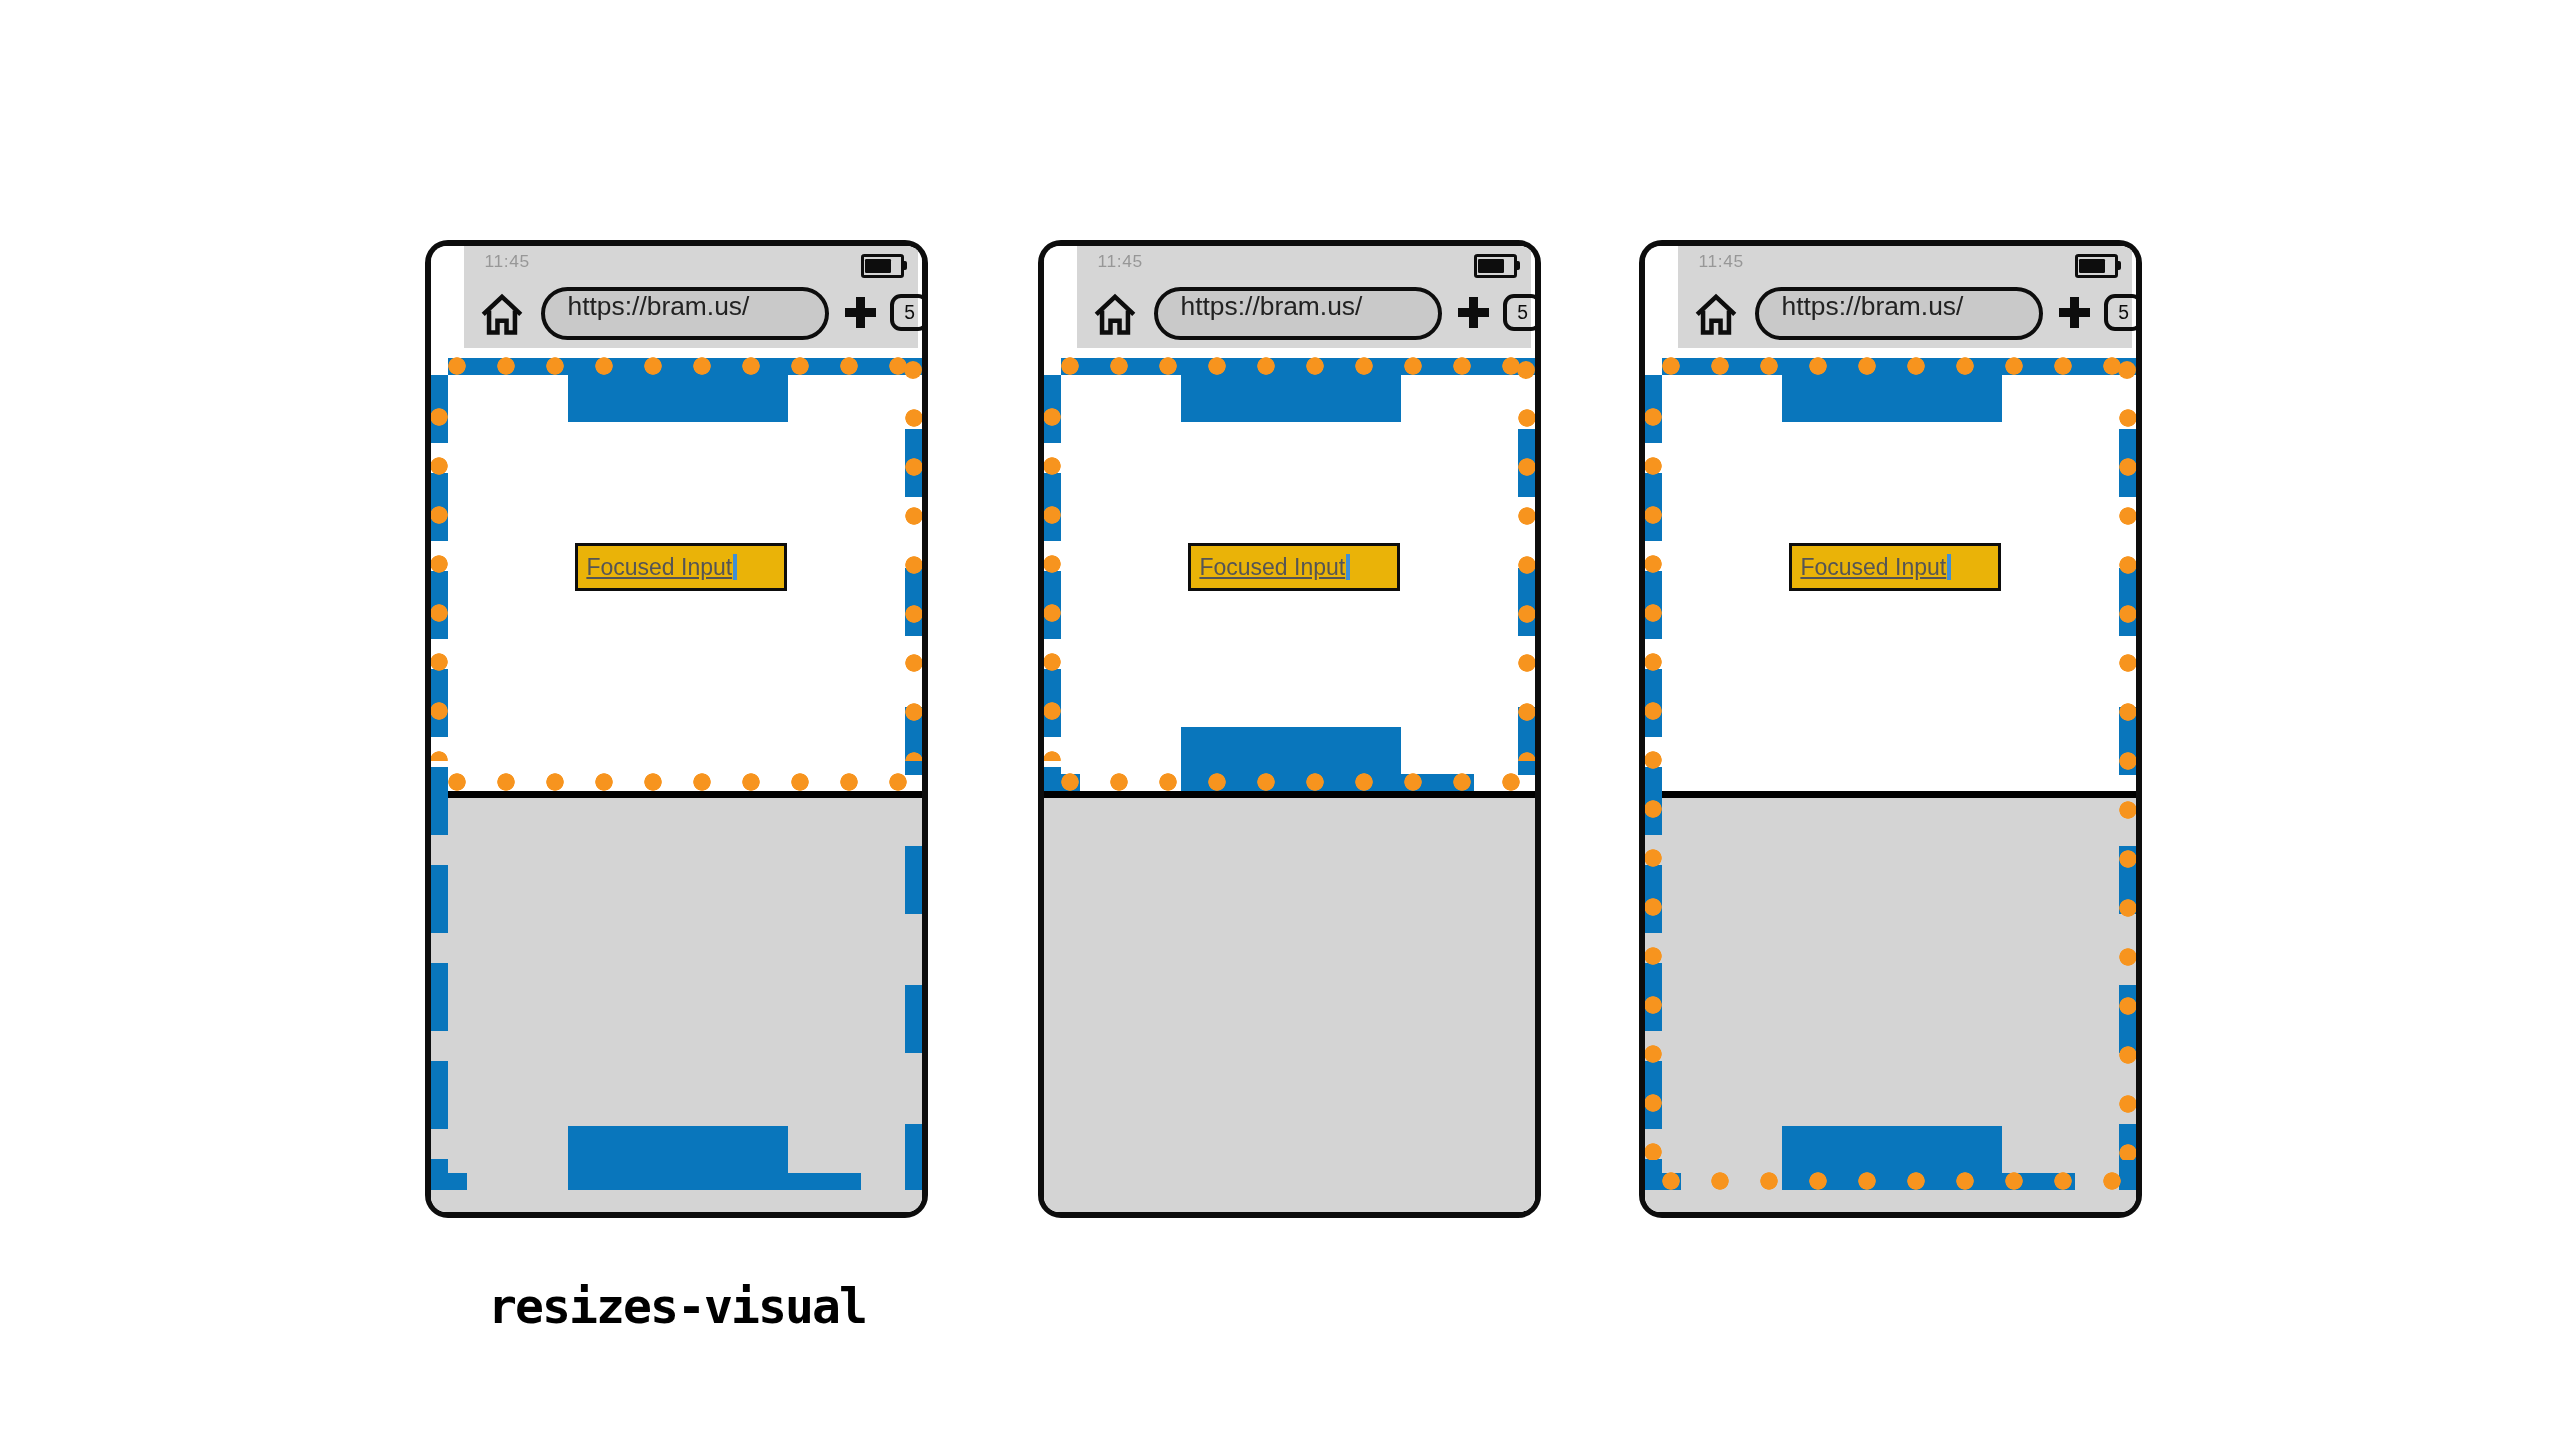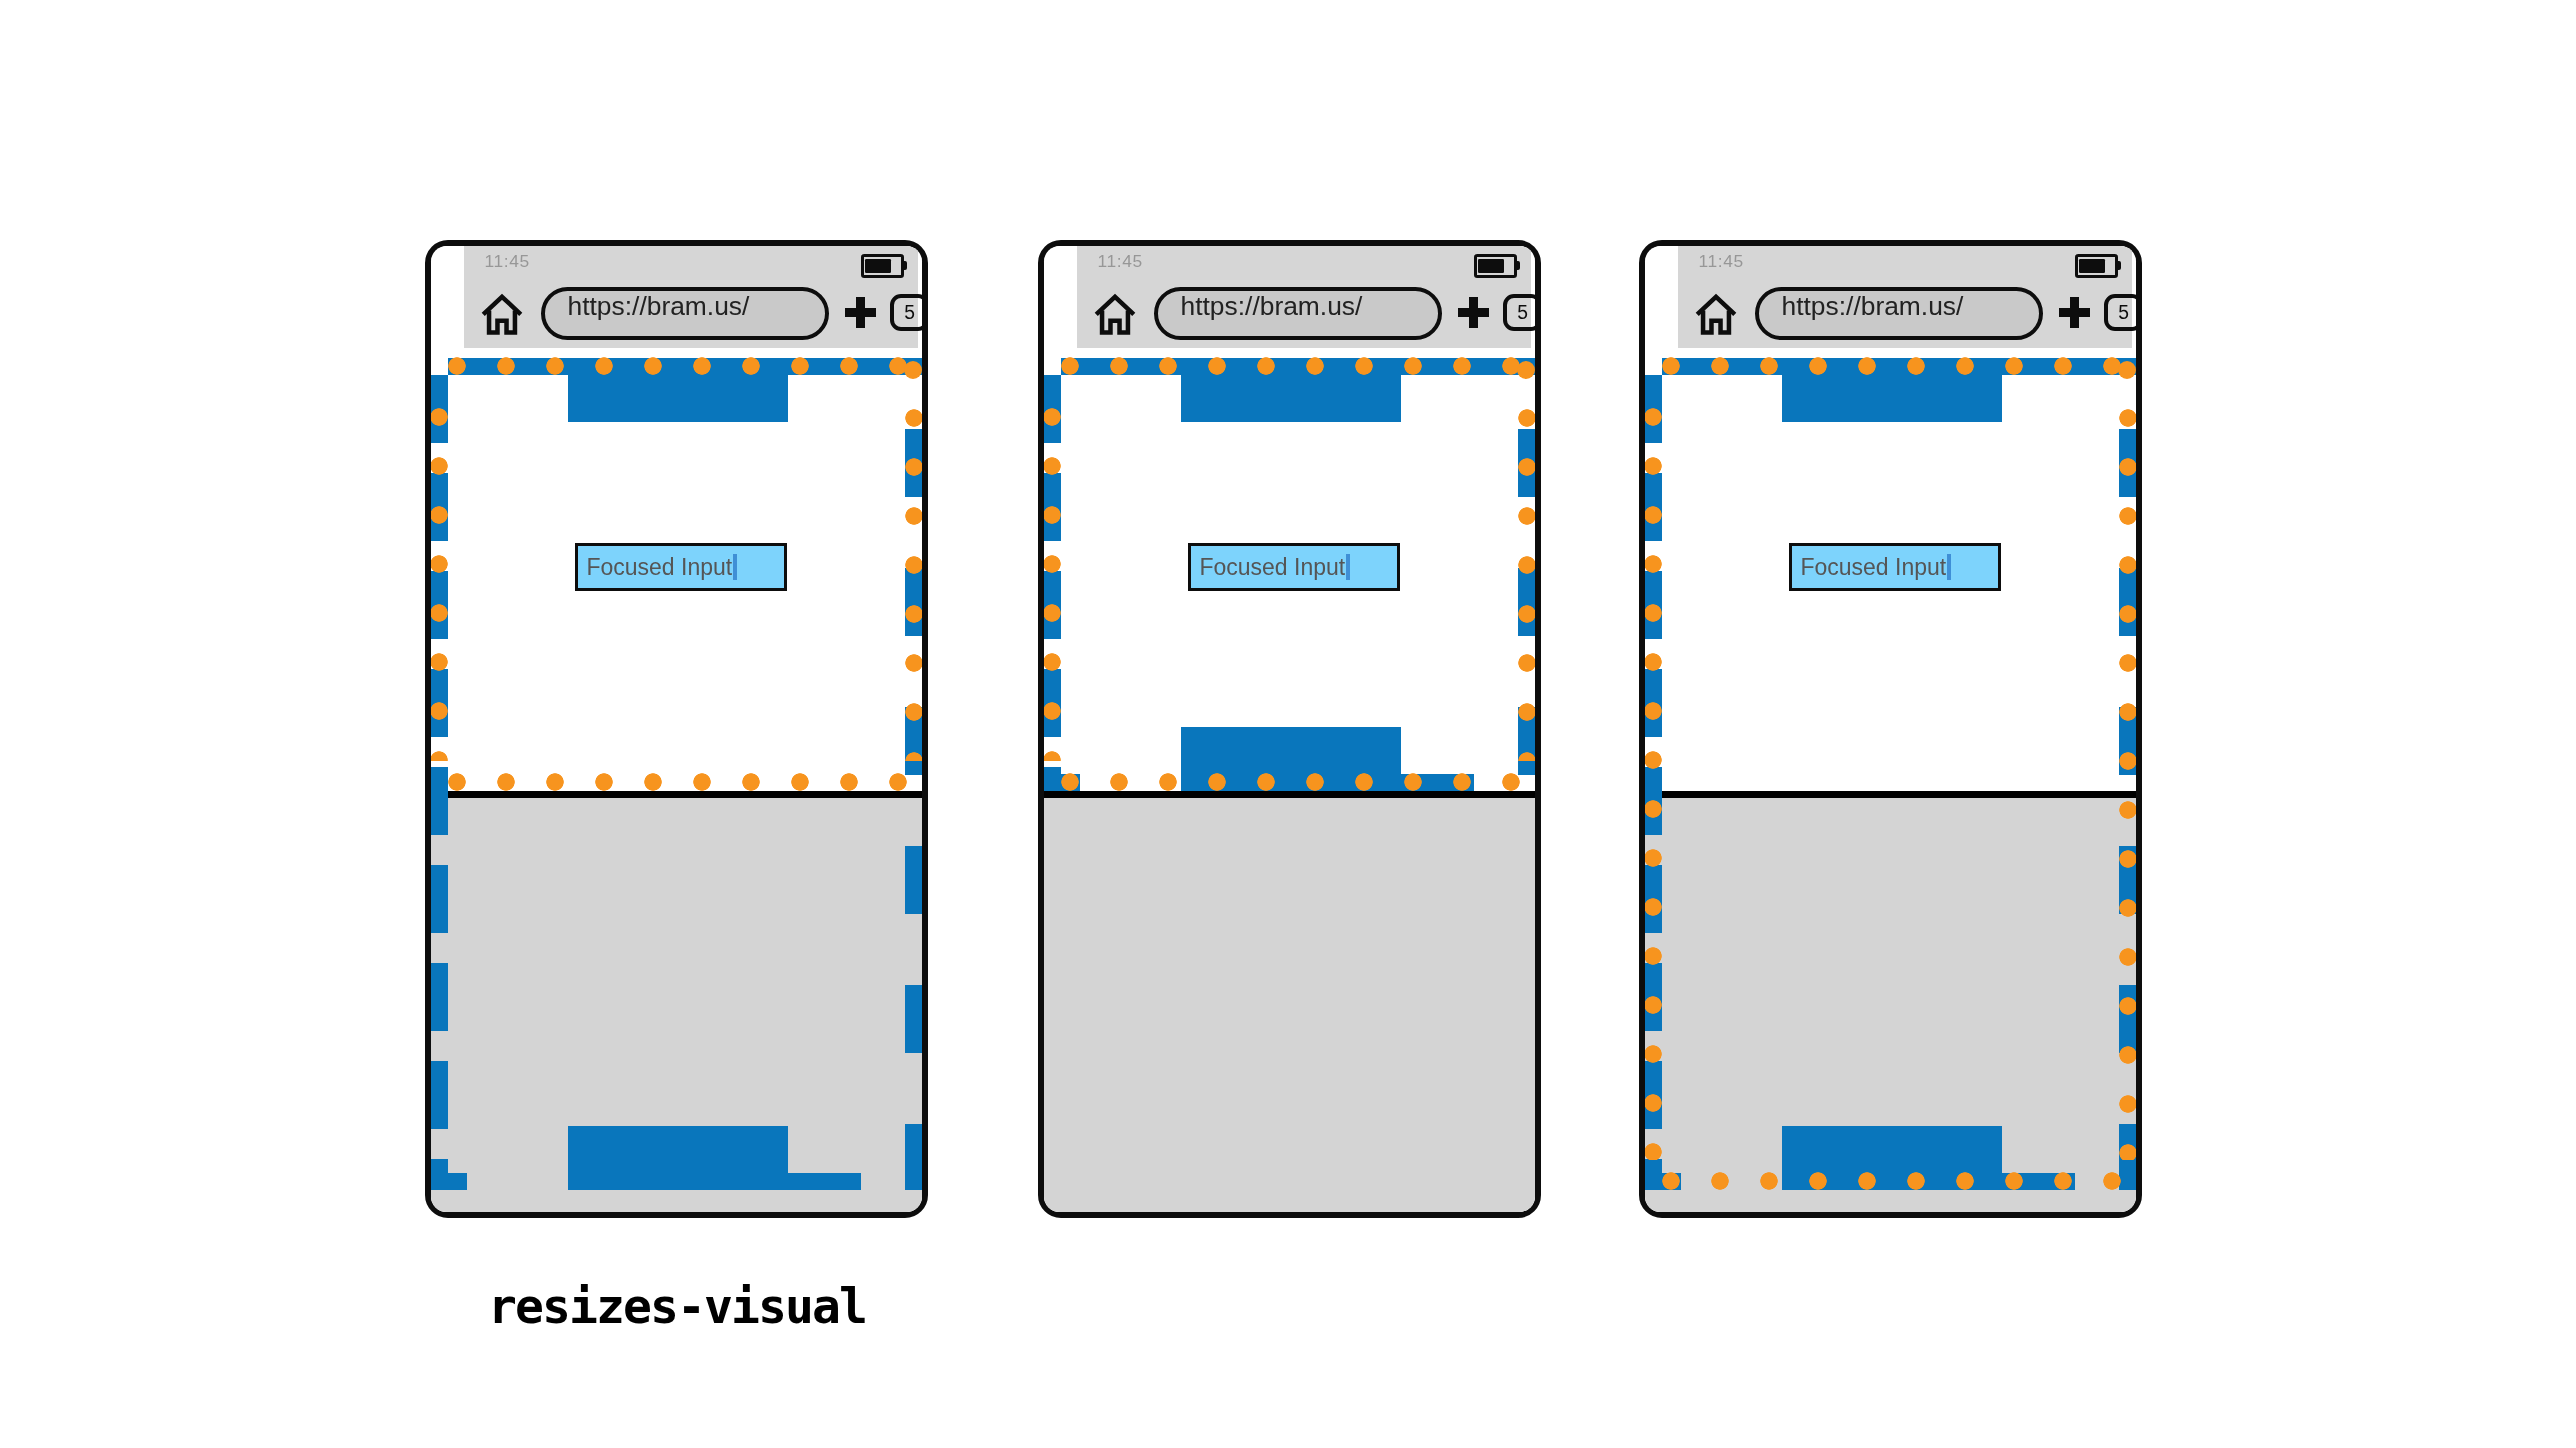--- a/index.html
+++ b/index.html
@@ -89,22 +89,22 @@
     background-image:radial-gradient(circle at 9px 9px, #F7941E 8.4px, rgba(0,0,0,0) 9px);
     background-size:18px 49px; background-repeat:repeat-y;
   }
   .dots-v.left  { left:-1.3px; top:50px; bottom:30px; }
   .dots-v.right { right:-0.6px; top:51px; bottom:30px; }
   .corner-dot { position:absolute; right:0; top:2.6px; width:18px; height:18px; border-radius:50%; background:#F7941E; }
 
   
   .page-input {
     position:absolute; left:144px; top:297px; width:212px; height:48px;
-    background:#7dd3fc; border:3.2px solid #0d0d0d; box-sizing:border-box; z-index:4;
-    display:flex; align-items:center; padding-left:8.4px; font-size:23px; color:#555555;
+    background:#eab308; border:3.2px solid #0d0d0d; box-sizing:border-box; z-index:4;
+    display:flex; align-items:center; padding-left:8.4px; font-size:23px; color:#555555;text-decoration:underline;
   }
   .caret { display:inline-block; width:3.2px; height:26px; background:#3f8fd6; margin-left:1.3px; vertical-align:middle; }
 
   
   .mode-label {
     position:absolute; top:1278px; width:504px; text-align:center;
     font-family:"DejaVu Sans Mono", monospace; font-size:48px; letter-spacing:-1.9px; color:#000;
     white-space:nowrap;
     font-weight:bold;
   }

